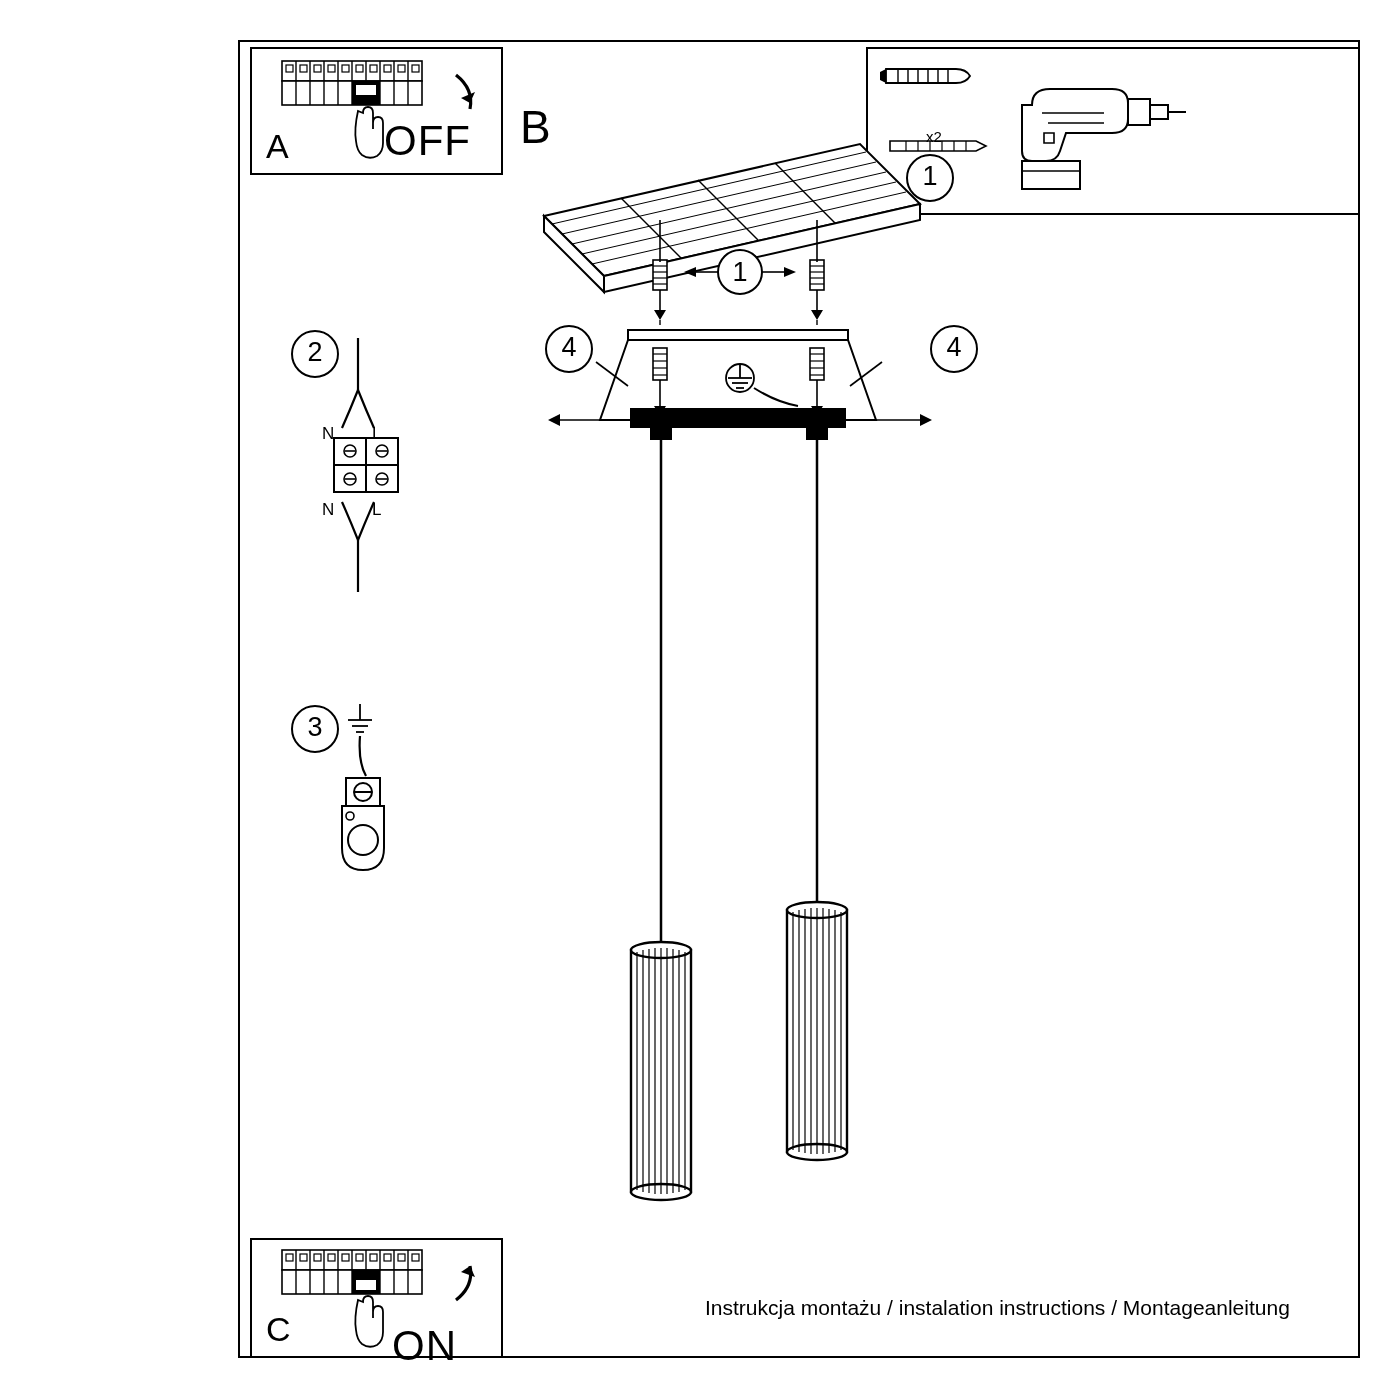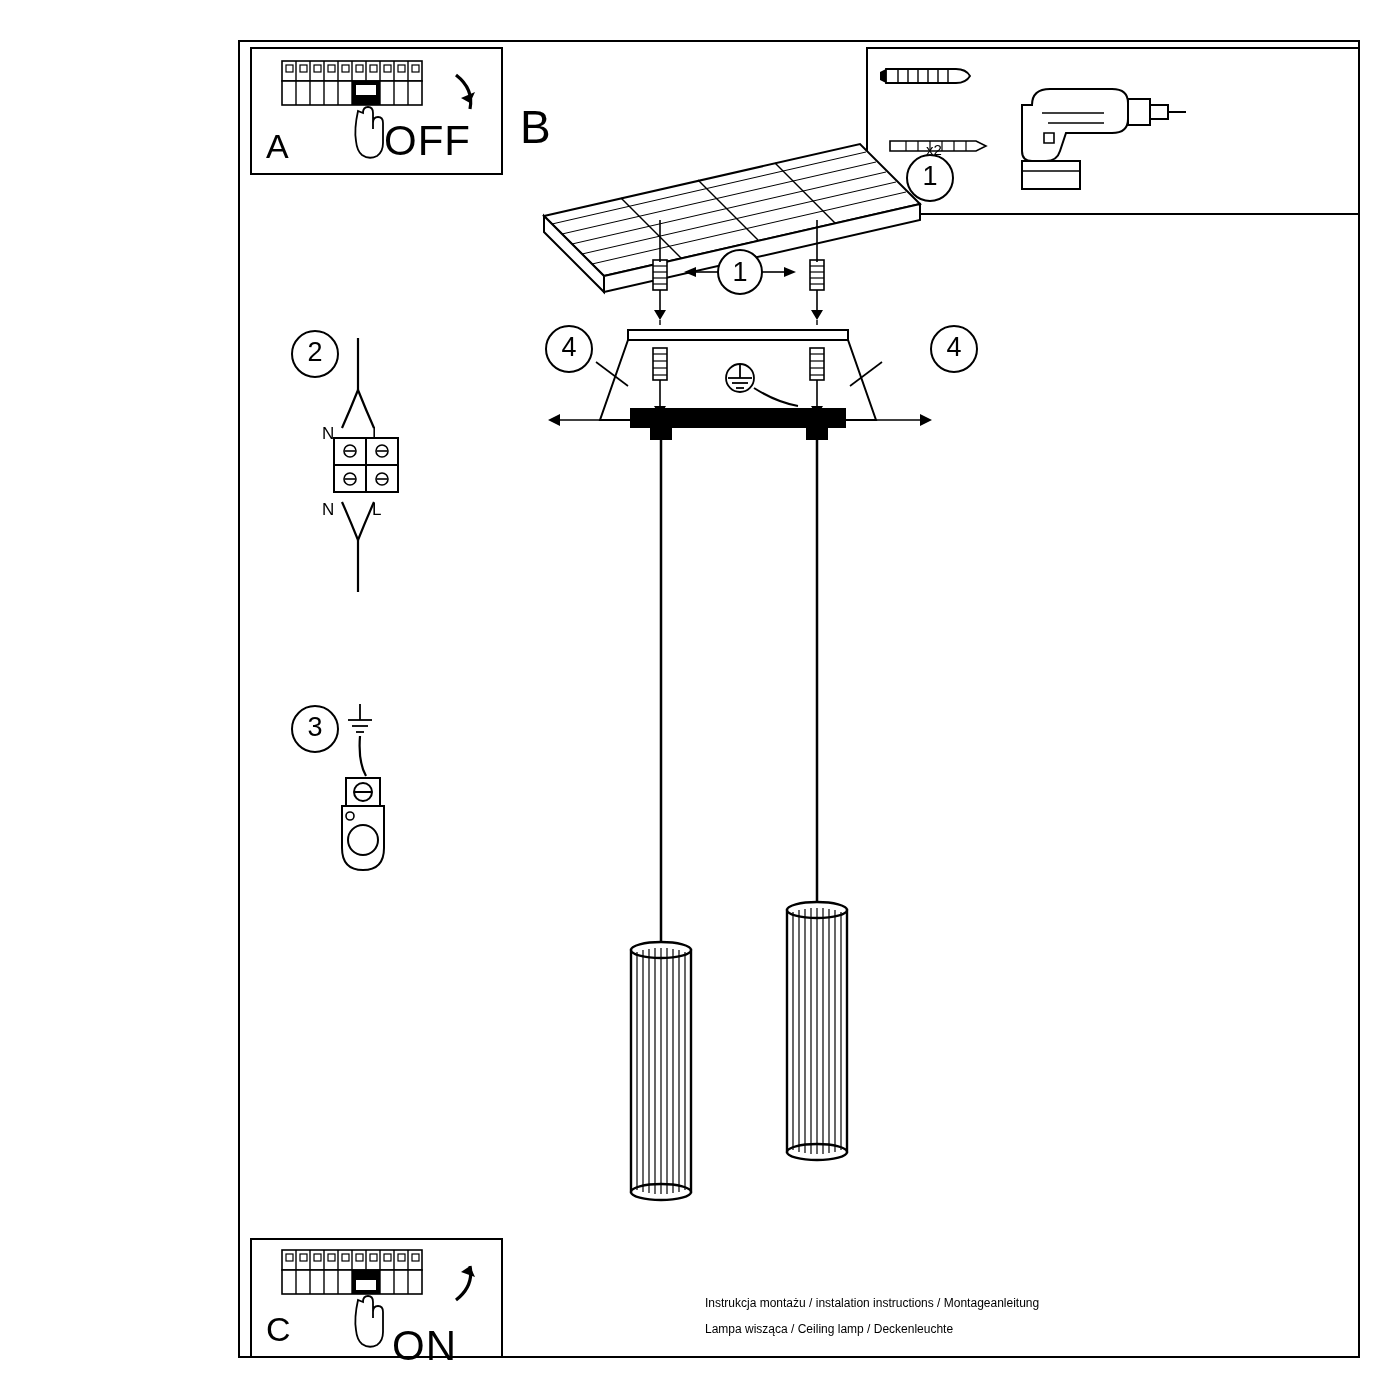--- a/index.html
+++ b/index.html
@@ -63,21 +63,21 @@
     text-align: center;
     font-family: "Liberation Sans", sans-serif;
   }
   .tiny {
     position: absolute;
     font-size: 15px;
     font-family: "Liberation Sans", sans-serif;
   }
   .footer-line {
     position: absolute;
-    font-size: 12px;
+    font-size: 21px;
     font-family: "Liberation Sans", sans-serif;
     white-space: nowrap;
   }
   svg { display: block; }
   .abs { position: absolute; }
 </style>
 </head>
 <body>
 
 <div id="sheet">
@@ -146,21 +146,21 @@
       <path d="M6 10 l86 0 l10 5 l-10 5 l-86 0 z" fill="#fff" stroke="#000" stroke-width="1.6"></path>
       <g stroke="#000" stroke-width="1.2">
         <line x1="22" y1="10" x2="22" y2="20"></line>
         <line x1="34" y1="10" x2="34" y2="20"></line>
         <line x1="46" y1="10" x2="46" y2="20"></line>
         <line x1="58" y1="10" x2="58" y2="20"></line>
         <line x1="70" y1="10" x2="70" y2="20"></line>
         <line x1="82" y1="10" x2="82" y2="20"></line>
       </g>
     </svg>
-    <span class="tiny" style="left:58px; top:92px;">x2</span>
+    <span class="tiny" style="left:58px; top:79px;">x2</span>
 
     <svg class="abs" style="left:140px; top:12px;" width="180" height="140" viewBox="0 0 180 140">
 
       <path d="M24 44 q0 -16 18 -16 l62 0 q16 0 16 14 l0 16 q0 14 -16 14 l-46 0 l-6 18 q-3 10 -14 10 l-14 0 q-10 0 -10 -10 l0 -46 z" fill="#fff" stroke="#000" stroke-width="2"></path>
 
       <path d="M120 38 l22 0 l0 26 l-22 0 z" fill="#fff" stroke="#000" stroke-width="2"></path>
       <path d="M142 44 l18 0 l0 14 l-18 0 z" fill="#fff" stroke="#000" stroke-width="2"></path>
 
       <line x1="160" y1="51" x2="178" y2="51" stroke="#000" stroke-width="2"></line>
 
@@ -416,15 +416,14 @@
       <rect x="86" y="38" width="20" height="10" fill="#fff"></rect>
       <path d="M88 58 q-4 18 -2 30 q1 10 6 14 q7 5 15 1 q6 -4 6 -13 l0 -20 q0 -6 -5 -6 q-5 0 -5 6 l0 6 l0 -16 q0 -6 -5 -6 q-5 0 -5 6 z" fill="#fff" stroke="#000" stroke-width="1.8"></path>
       <path d="M186 58 q18 -14 14 -34" fill="none" stroke="#000" stroke-width="3.2"></path>
       <path d="M200 24 l-9 6 l14 5 z" fill="#000"></path>
     </svg>
     <span class="label-letter" style="left:14px; top:70px;">C</span>
     <span class="word" style="left:140px; top:62px;margin-top:20px;">ON</span>
   </div>
 
   <span class="footer-line" style="left:705px; top:1296px;">Instrukcja montażu / instalation instructions / Montageanleitung</span>
-  <span class="footer-line" style="left:705px; top:1322px;">Lampa wisząca / Ceiling lamp / Deckenleuchte</span>
 
 </div>
 
 </body></html>

